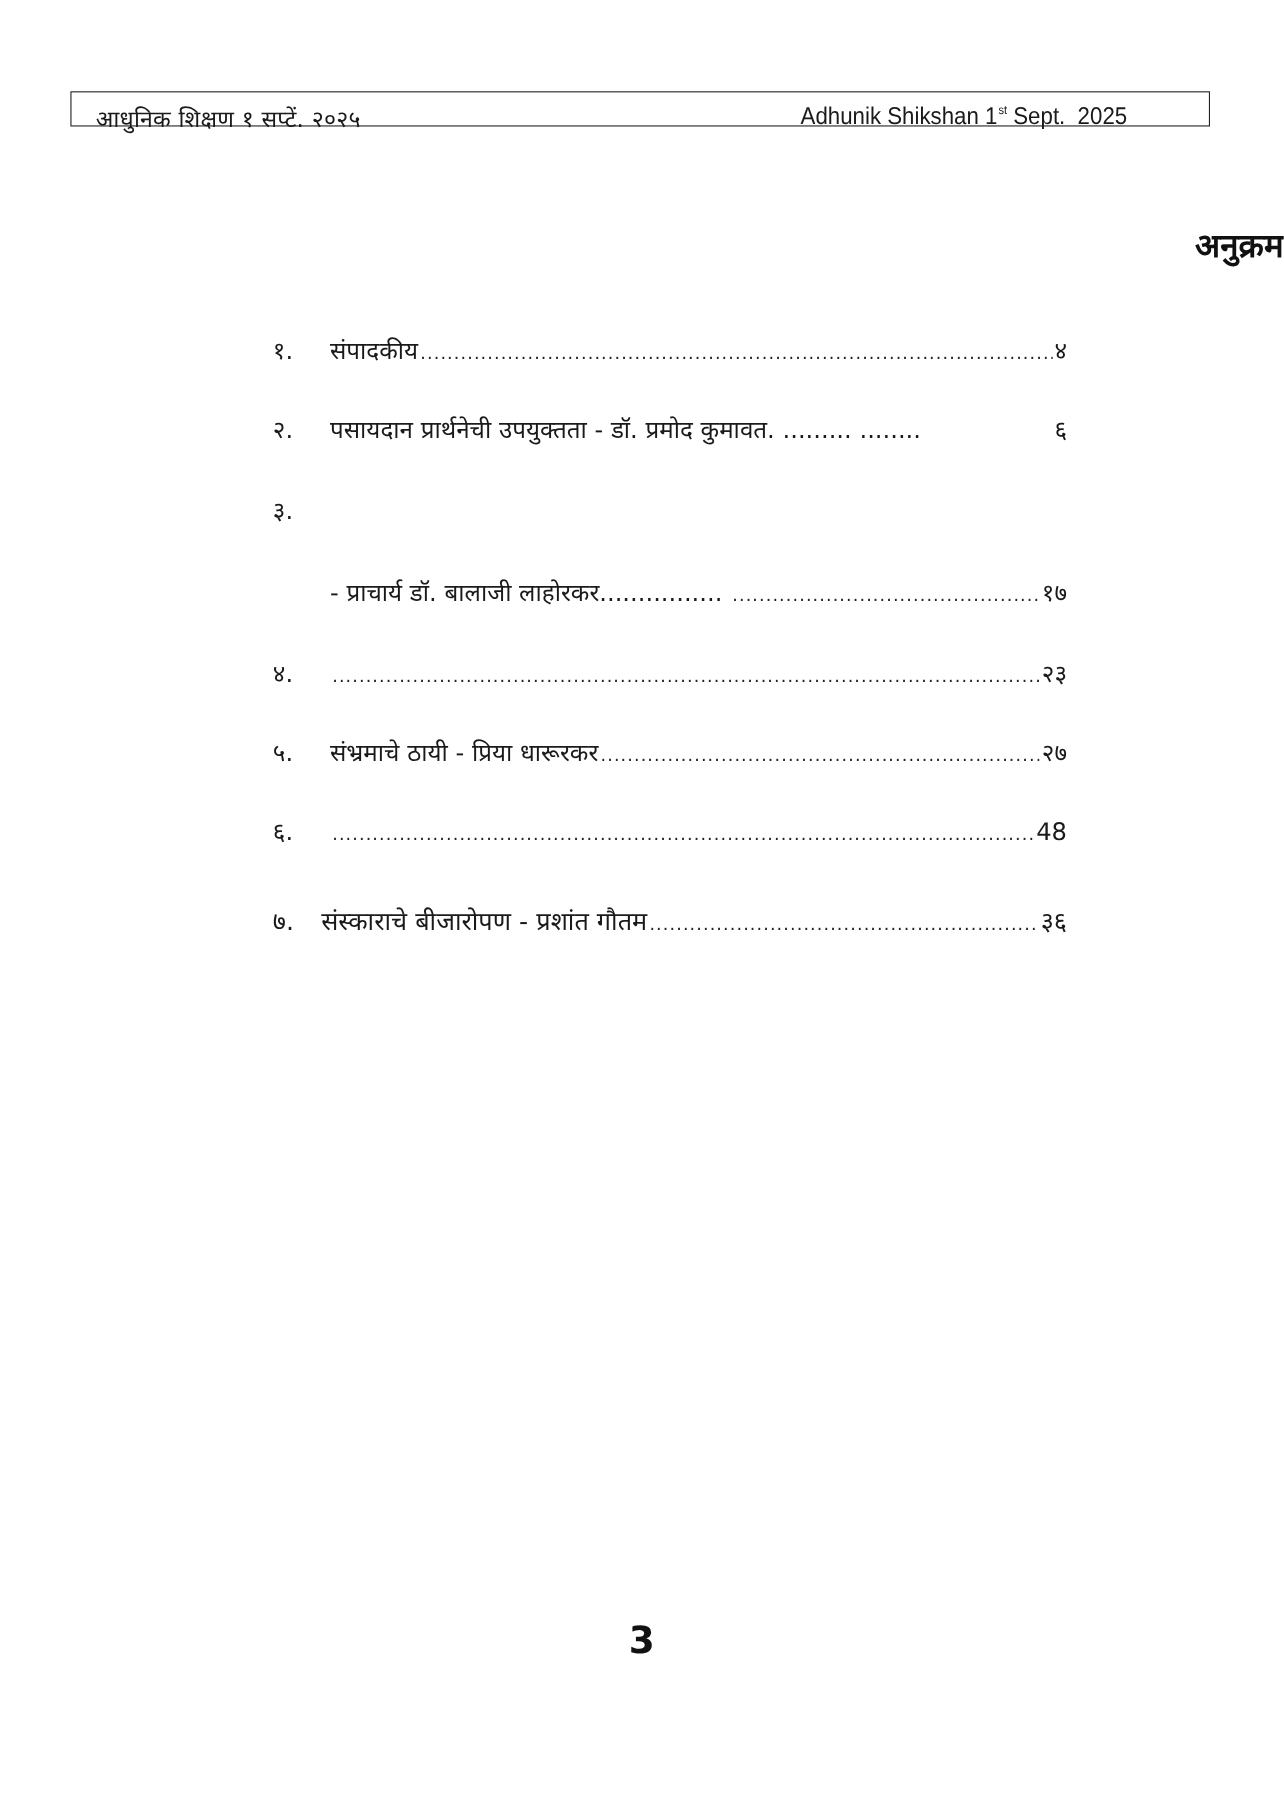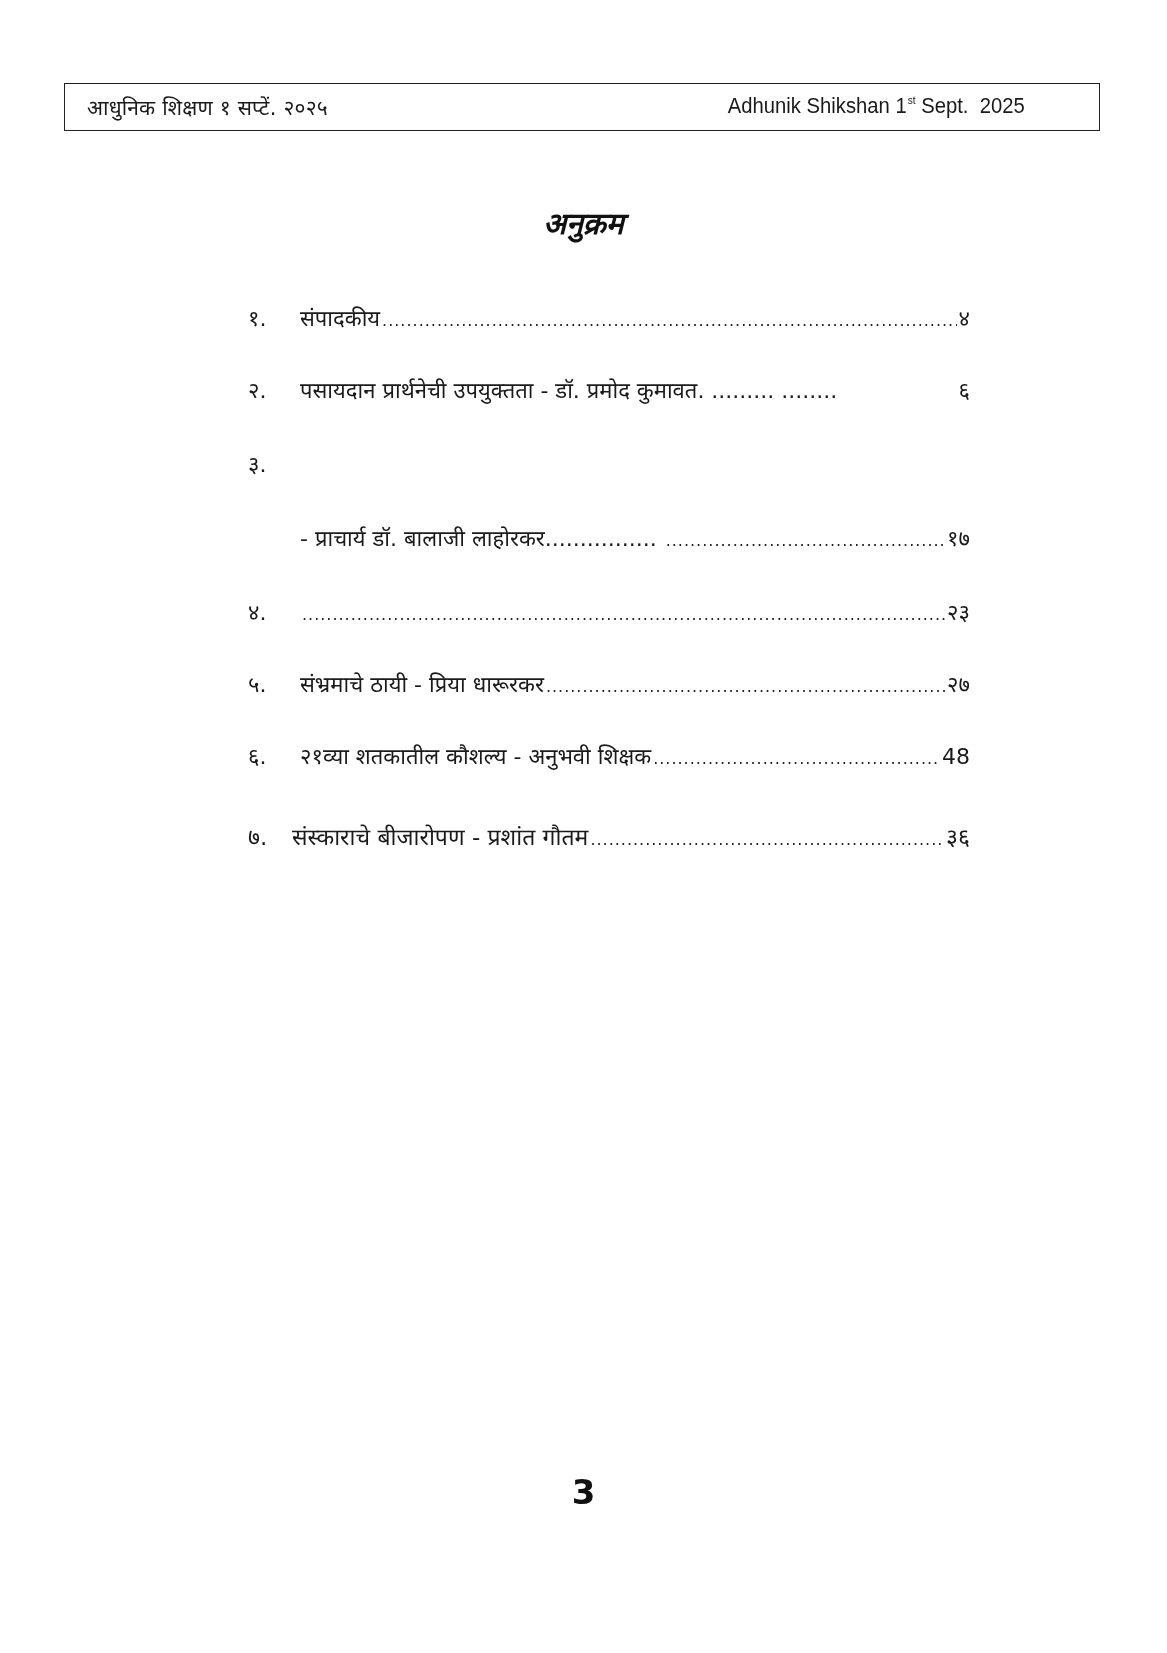--- a/index.html
+++ b/index.html
@@ -13,21 +13,21 @@
       position: relative;
       overflow: hidden;
       color: #111111;
       font-family: "DejaVu Sans", "Liberation Sans", sans-serif;
     }
     .header-box {
       position: absolute;
       left: 64px;
       top: 83px;
       width: 1036px;
-      height: 48px;
+      height: 32px;
       border: 1.5px solid #222222;
       box-sizing: border-box;
     }
     .header-left {
       position: absolute;
       left: 22px;
       top: 9px;
       font-size: 21px;
       font-family: "DejaVu Sans", sans-serif;
       color: #1a1a1a;
@@ -46,26 +46,25 @@
     .header-right sup {
       font-size: 11px;
       vertical-align: 9px;
       margin-left: 1px;
     }
     .title {
       position: absolute;
       left: 0;
       width: 1167px;
       top: 202px;
-      text-align: center;
+      text-align: right;
       font-size: 30px;
       font-weight: bold;
       font-family: "DejaVu Sans", sans-serif;
       color: #111111;
-      font-style: italic;
     }
     .toc {
       position: absolute;
       left: 248px;
       top: 0;
       width: 722px;
     }
     .toc-row {
       position: absolute;
       left: 0;
@@ -158,21 +157,20 @@
 
   <div class="toc-row" style="top:668px">
     <span class="toc-num">५.</span>
     <span class="toc-text">संभ्रमाचे ठायी - प्रिया धारूरकर</span>
     <span class="toc-dots"></span>
     <span class="toc-page">२७</span>
   </div>
 
   <div class="toc-row" style="top:740px">
     <span class="toc-num">६.</span>
-    <span class="toc-text">२१व्या शतकातील कौशल्य - अनुभवी शिक्षक</span>
     <span class="toc-dots"></span>
     <span class="toc-page">48</span>
   </div>
 
   <div class="toc-row" style="top:820px; font-size:23px">
     <span class="toc-num" style="width:44px; flex:0 0 44px">७.</span>
     <span class="toc-text">संस्काराचे बीजारोपण - प्रशांत गौतम</span>
     <span class="toc-dots"></span>
     <span class="toc-page">३६</span>
   </div>

